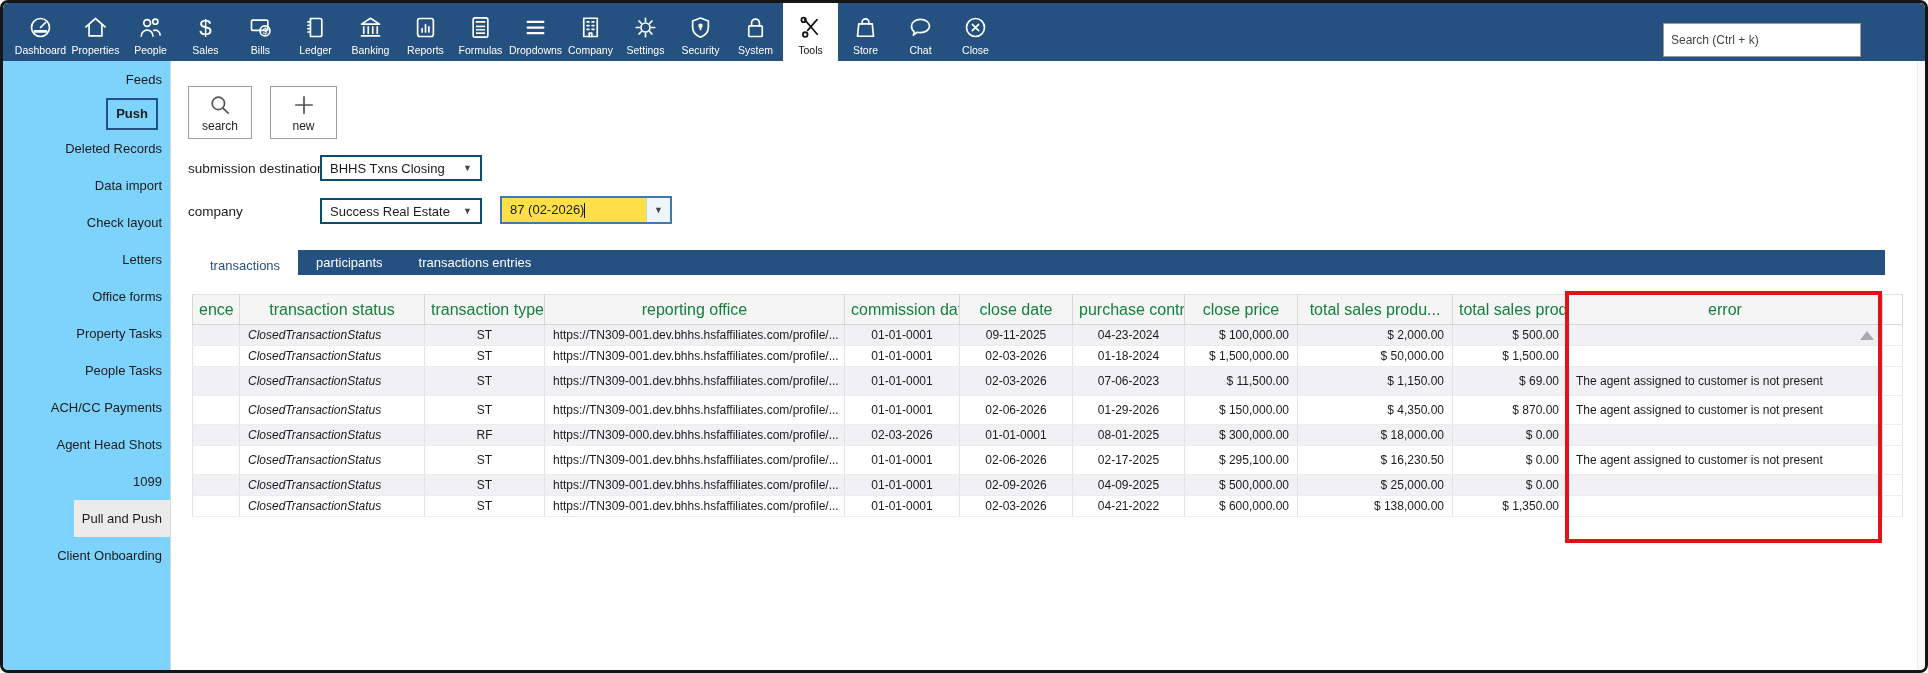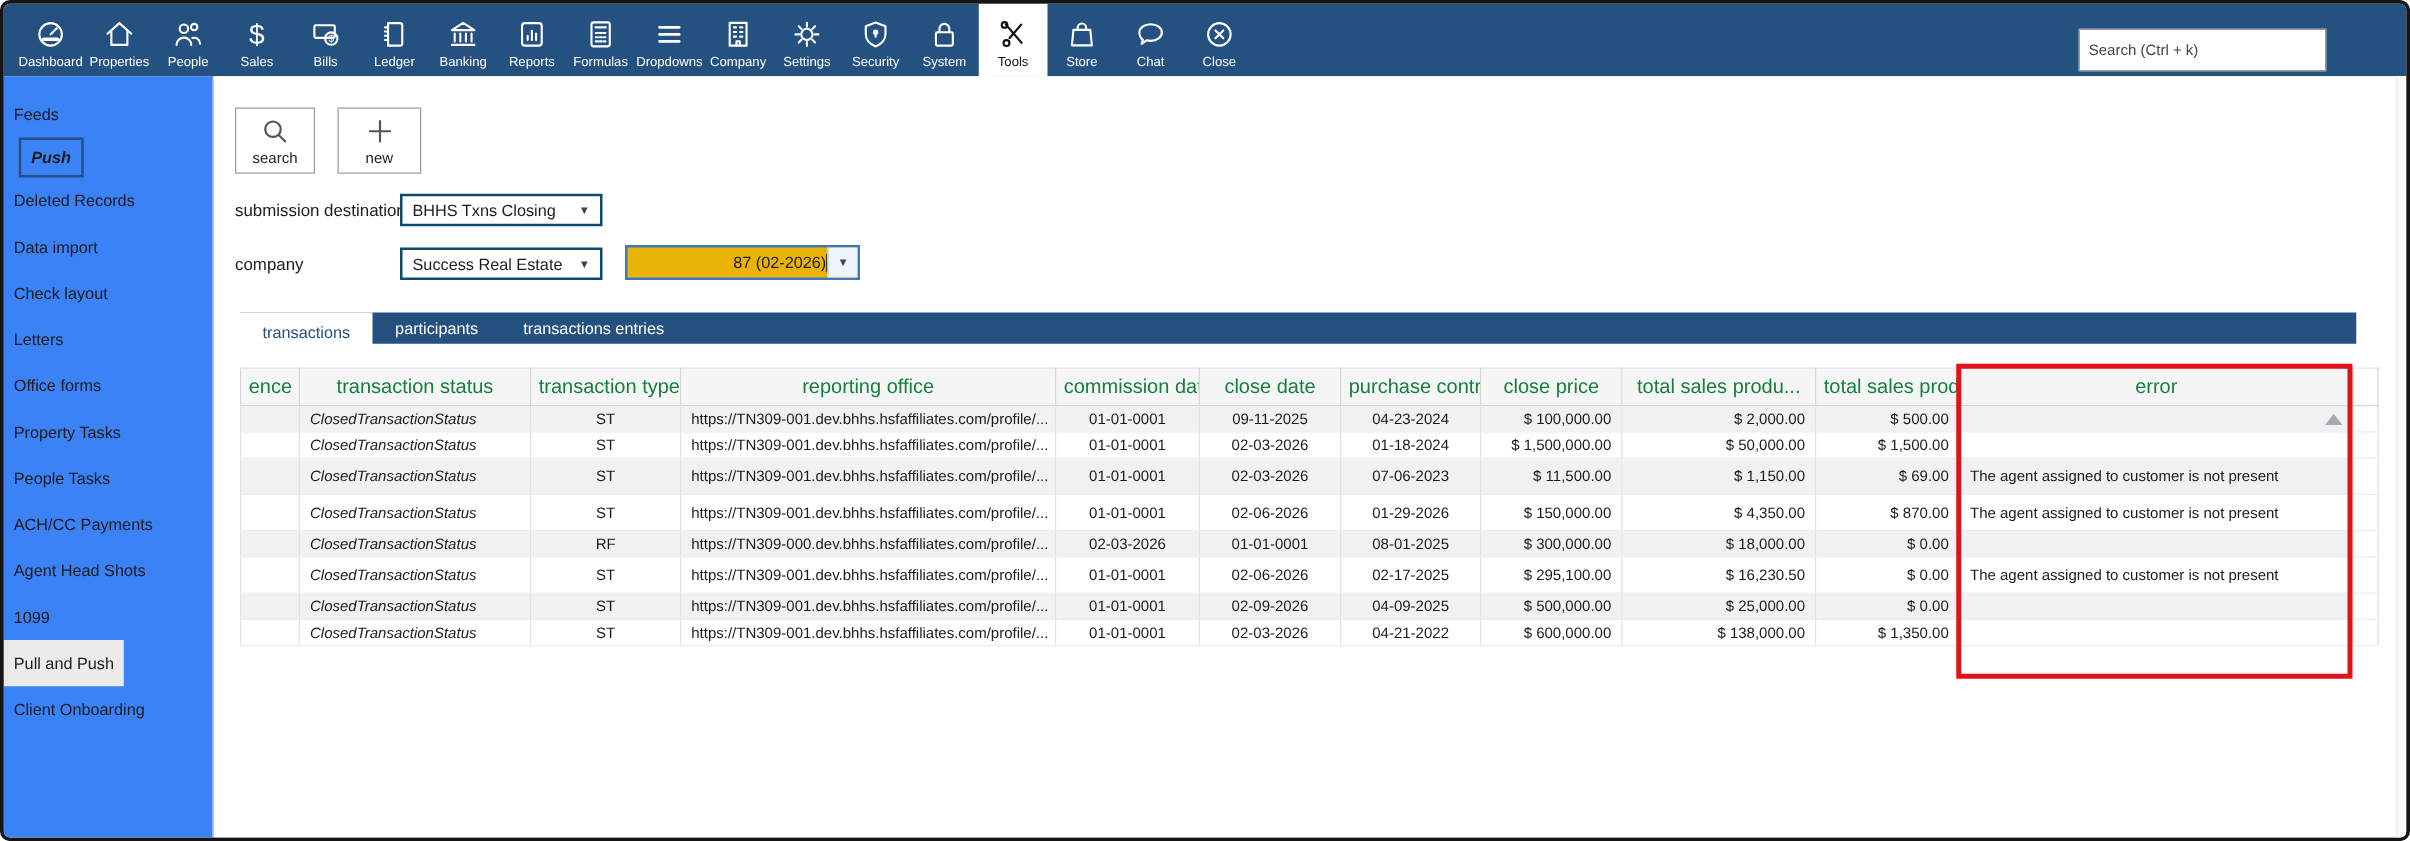--- a/index.html
+++ b/index.html
@@ -23,29 +23,29 @@
   .nav-item .nav-label { font-size:10.5px; margin-top:1px; white-space:nowrap; }
   .nav-item.active { background:#fff; color:#111; }
   .nav-search {
     position:absolute; right:64px; top:20px; width:198px; height:23px;
     border:1px solid #9a9a9a; background:#fff; font-size:12px; padding:16px 7px;
     font-family:"Liberation Sans",sans-serif; color:#222; outline:none;
   }
   .nav-search::placeholder { color:#444; opacity:1; }
   
   .sidebar {
-    position:absolute; left:0; top:58px; bottom:0; width:168px; background:#3b82f6;
-    border-right:1px solid #d8d8d8; padding-top:12px;
-    display:flex; flex-direction:column; align-items:flex-start;
+    position:absolute; left:0; top:58px; bottom:0; width:168px; background:#7dd3fc;
+    border-right:1px solid #d8d8d8; 
+    display:flex; flex-direction:column; align-items:flex-end;
   }
   .side-item {
     min-height:37px; display:flex; align-items:center; justify-content:center;
     text-align:center; font-size:13px; color:#1c1c1c; cursor:pointer; padding:2px 8px; line-height:1.35;
   }
-  .side-item.selected { border:2px solid #24517F; font-weight:bold; margin:0 12px; min-height:32px;font-style:italic; }
+  .side-item.selected { border:2px solid #24517F; font-weight:bold; margin:0 12px; min-height:32px; }
   .side-item.highlighted { background:#ebebeb; }
   
   .content { position:absolute; left:169px; top:58px; right:0; bottom:0; background:#fff; }
   .tool-btn {
     position:absolute; width:64px; height:53px; border:1px solid #9e9e9e; background:#fff;
     display:flex; flex-direction:column; align-items:center; justify-content:center; gap:1px;
     font-size:12px; color:#222; cursor:pointer;
   }
   .tool-btn span.lbl { font-size:12px; }
   #btn-search { left:16px; top:25px; }
@@ -55,23 +55,23 @@
   #lbl-company { left:16px; top:143px; }
   .select-box {
     position:absolute; width:162px; height:26px; border:2px solid #0c4a6e; background:#fff;
     display:flex; align-items:center; font-size:13px; color:#1c1c1c; padding:0 8px; cursor:pointer;
   }
   .select-box .val { flex:1; white-space:nowrap; overflow:hidden; }
   .select-box .arrow { font-size:9px; color:#444; padding-left:4px; }
   #sel-dest { left:148px; top:94px; }
   #sel-company { left:148px; top:137px; }
   .combo-box {
-    position:absolute; left:328px; top:135px; width:188px; height:28px;
-    border:2px solid #3d7ab5; background:#eab308; display:flex; align-items:center;
-    font-size:13px; color:#1c1c1c; padding:0 0 0 8px; cursor:text;text-align:right;
+    position:absolute; left:328px; top:135px; width:172px; height:28px;
+    border:2px solid #3d7ab5; background:#fde047; display:flex; align-items:center;
+    font-size:13px; color:#1c1c1c; padding:0 0 0 8px; cursor:text;
   }
   .combo-box .val { flex:1; white-space:nowrap; overflow:hidden; }
   .caret { display:inline-block; width:1px; height:15px; background:#111; vertical-align:middle; }
   .combo-box .arrow {
     font-size:9px; color:#444; width:24px; align-self:stretch; display:flex;
     align-items:center; justify-content:center; border-left:1px solid #bcd4ea; background:#eef5fc;
   }
   
   .tabstrip {
     position:absolute; left:20px; right:40px; top:189px; height:25px; background:#24517F;

